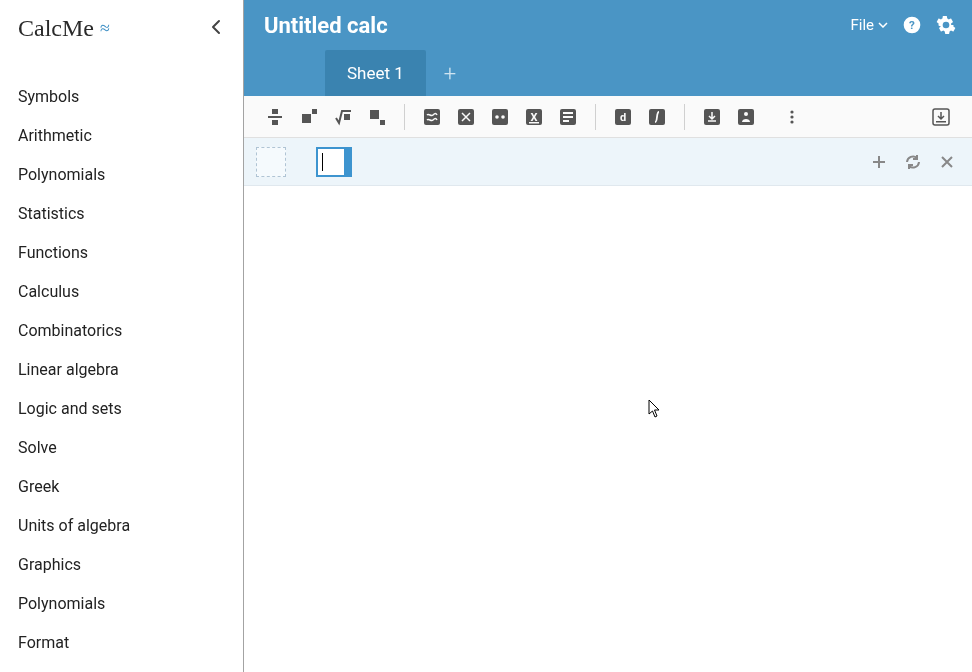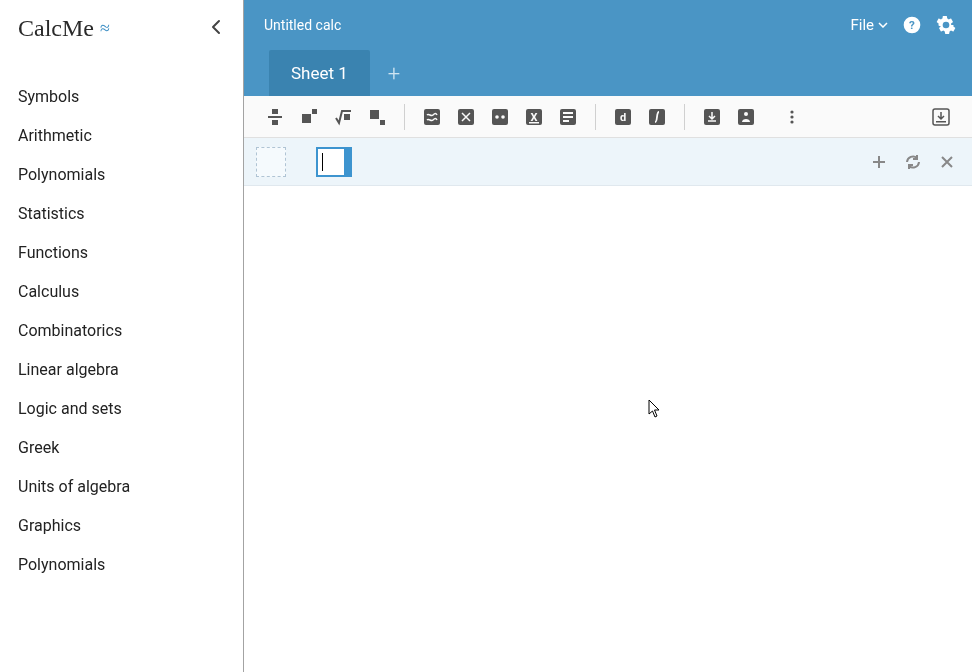--- a/index.html
+++ b/index.html
@@ -55,30 +55,30 @@
   }
   .header {
     background: #4a95c5;
     color: #fff;
     height: 50px;
     display: flex;
     align-items: center;
     padding: 0 16px 0 20px;
     justify-content: space-between;
   }
-  .doc-title { font-size: 14px; font-weight: 400; }
+  .doc-title { font-size: 22px; font-weight: 700; }
   .header-right { display: flex; align-items: center; gap: 14px; }
   .file-menu { font-size: 15px; display: flex; align-items: center; gap: 4px; cursor: pointer; }
   .header-icon { width: 20px; height: 20px; cursor: pointer; fill: #fff; }
   .tab-bar {
     background: #4a95c5;
     height: 46px;
     display: flex;
     align-items: flex-end;
-    padding-left: 25px;
+    padding-left: 81px;
   }
   .tab {
     background: #3a83b0;
     color: #fff;
     padding: 13px 22px;
     font-size: 17px;
     cursor: pointer;
     border-top-left-radius: 2px;
     border-top-right-radius: 2px;
   }
@@ -201,24 +201,26 @@
   <div class="sidebar-list">
     <div class="sidebar-item"><span>Symbols</span></div>
     <div class="sidebar-item"><span>Arithmetic</span></div>
     <div class="sidebar-item"><span>Polynomials</span></div>
     <div class="sidebar-item"><span>Statistics</span></div>
     <div class="sidebar-item"><span>Functions</span></div>
     <div class="sidebar-item"><span>Calculus</span></div>
     <div class="sidebar-item"><span>Combinatorics</span></div>
     <div class="sidebar-item"><span>Linear algebra</span></div>
     <div class="sidebar-item"><span>Logic and sets</span></div>
+    <div class="sidebar-item"><span>Solve</span></div>
     <div class="sidebar-item"><span>Greek</span></div>
     <div class="sidebar-item"><span>Units of algebra</span></div>
     <div class="sidebar-item"><span>Graphics</span></div>
     <div class="sidebar-item"><span>Polynomials</span></div>
+    <div class="sidebar-item"><span>Format</span></div>
   </div>
 </div>
 
 <div class="main">
   <div class="header">
     <div class="doc-title">Untitled calc</div>
     <div class="header-right">
       <div class="file-menu">
         <span>File</span>
         <svg width="10" height="6" viewBox="0 0 10 6">

